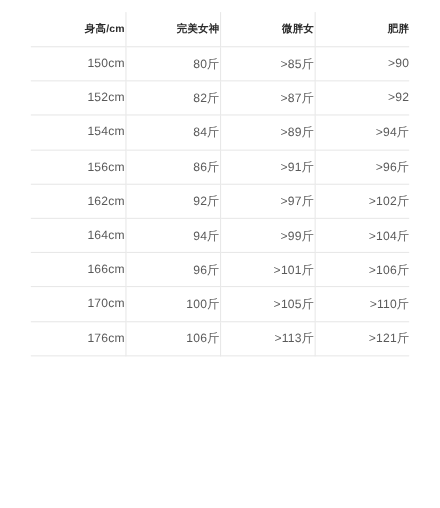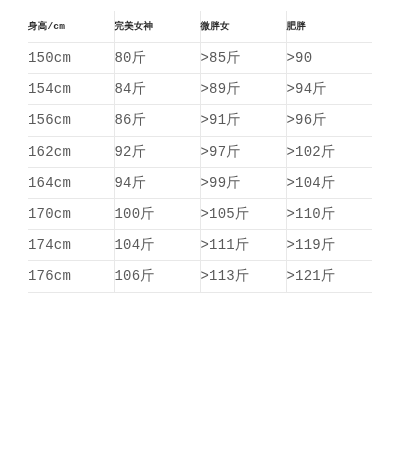--- a/index.html
+++ b/index.html
@@ -28,42 +28,41 @@
     border-collapse: collapse;
     table-layout: fixed;
   }
   #weight-table col.c-height  { width: 86px; }
   #weight-table col.c-goddess { width: 86px; }
   #weight-table col.c-chubby  { width: 86px; }
   #weight-table col.c-fat     { width: 86px; }
 
   #weight-table th,
   #weight-table td {
-    text-align: left;
+    text-align: right;
     vertical-align: middle;
     padding: 0;
     margin: 0;
     border-bottom: 1px solid #e8e8e8;
     border-right: 1px solid #e8e8e8;
-    font-family: Liberation Mono, monospace;
   }
   #weight-table th:last-child,
   #weight-table td:last-child {
     border-right: none;
   }
   #weight-table thead th {
     height: 31px;
     font-size: 9.5px;
     font-weight: bold;
     color: #2b2b2b;
     letter-spacing: 0.2px;
   }
   #weight-table tbody td {
     height: 30.2px;
-    font-size: 14px;
+    font-size: 11px;
     font-weight: normal;
     color: #5a5a5a;
     letter-spacing: 0.2px;
   }
   #weight-table tbody tr:last-child td {
     border-bottom: 1px solid #e8e8e8;
   }
 </style>
 </head>
 <body>
@@ -85,20 +84,26 @@
       </tr>
     </thead>
     <tbody id="table-body">
         <tr>
           <td>150cm</td>
           <td>80斤</td>
           <td>&gt;85斤</td>
           <td>&gt;90</td>
         </tr>
         <tr>
+          <td>152cm</td>
+          <td>82斤</td>
+          <td>&gt;87斤</td>
+          <td>&gt;92</td>
+        </tr>
+        <tr>
           <td>154cm</td>
           <td>84斤</td>
           <td>&gt;89斤</td>
           <td>&gt;94斤</td>
         </tr>
         <tr>
           <td>156cm</td>
           <td>86斤</td>
           <td>&gt;91斤</td>
           <td>&gt;96斤</td>
@@ -109,30 +114,30 @@
           <td>&gt;97斤</td>
           <td>&gt;102斤</td>
         </tr>
         <tr>
           <td>164cm</td>
           <td>94斤</td>
           <td>&gt;99斤</td>
           <td>&gt;104斤</td>
         </tr>
         <tr>
+          <td>166cm</td>
+          <td>96斤</td>
+          <td>&gt;101斤</td>
+          <td>&gt;106斤</td>
+        </tr>
+        <tr>
           <td>170cm</td>
           <td>100斤</td>
           <td>&gt;105斤</td>
           <td>&gt;110斤</td>
-        </tr>
-        <tr>
-          <td>174cm</td>
-          <td>104斤</td>
-          <td>&gt;111斤</td>
-          <td>&gt;119斤</td>
         </tr>
         <tr>
           <td>176cm</td>
           <td>106斤</td>
           <td>&gt;113斤</td>
           <td>&gt;121斤</td>
         </tr>
       </tbody>
   </table>
 </div>

